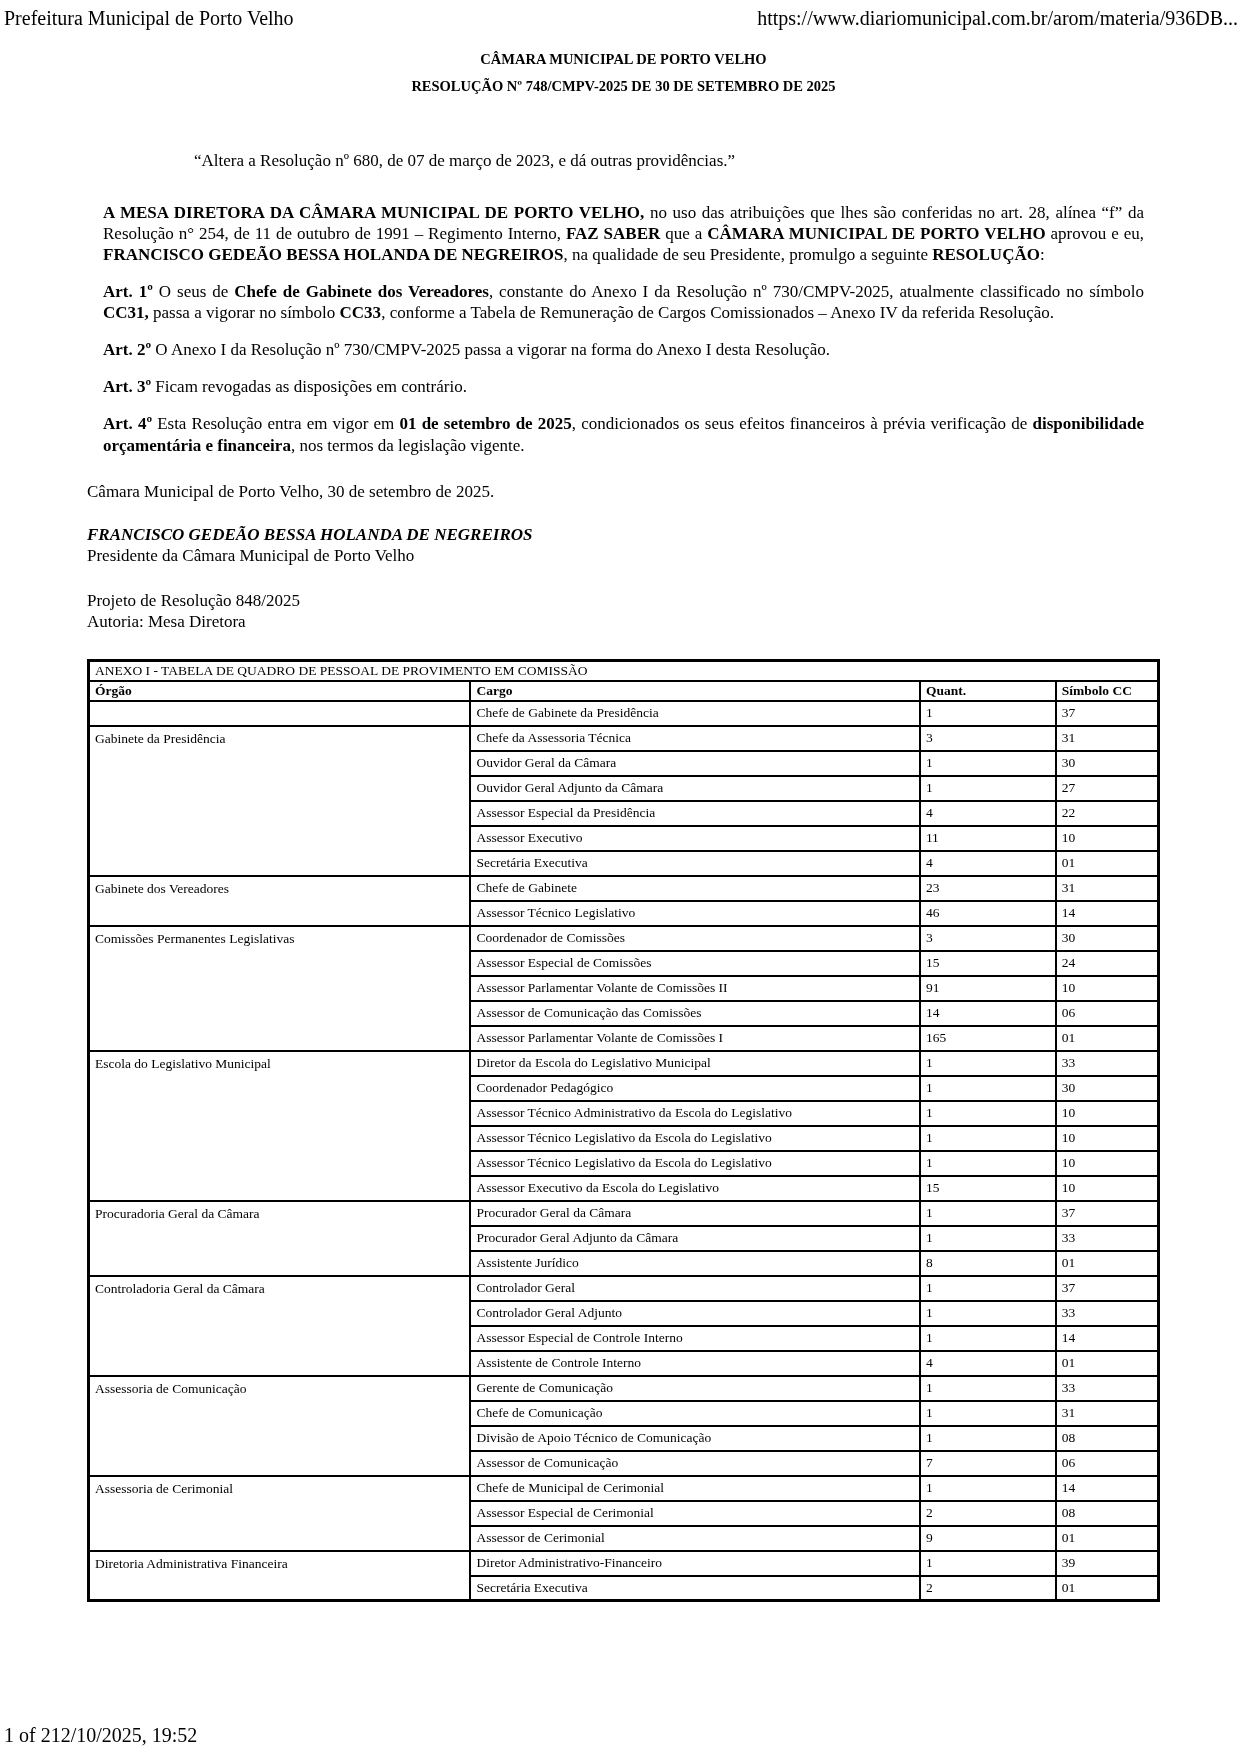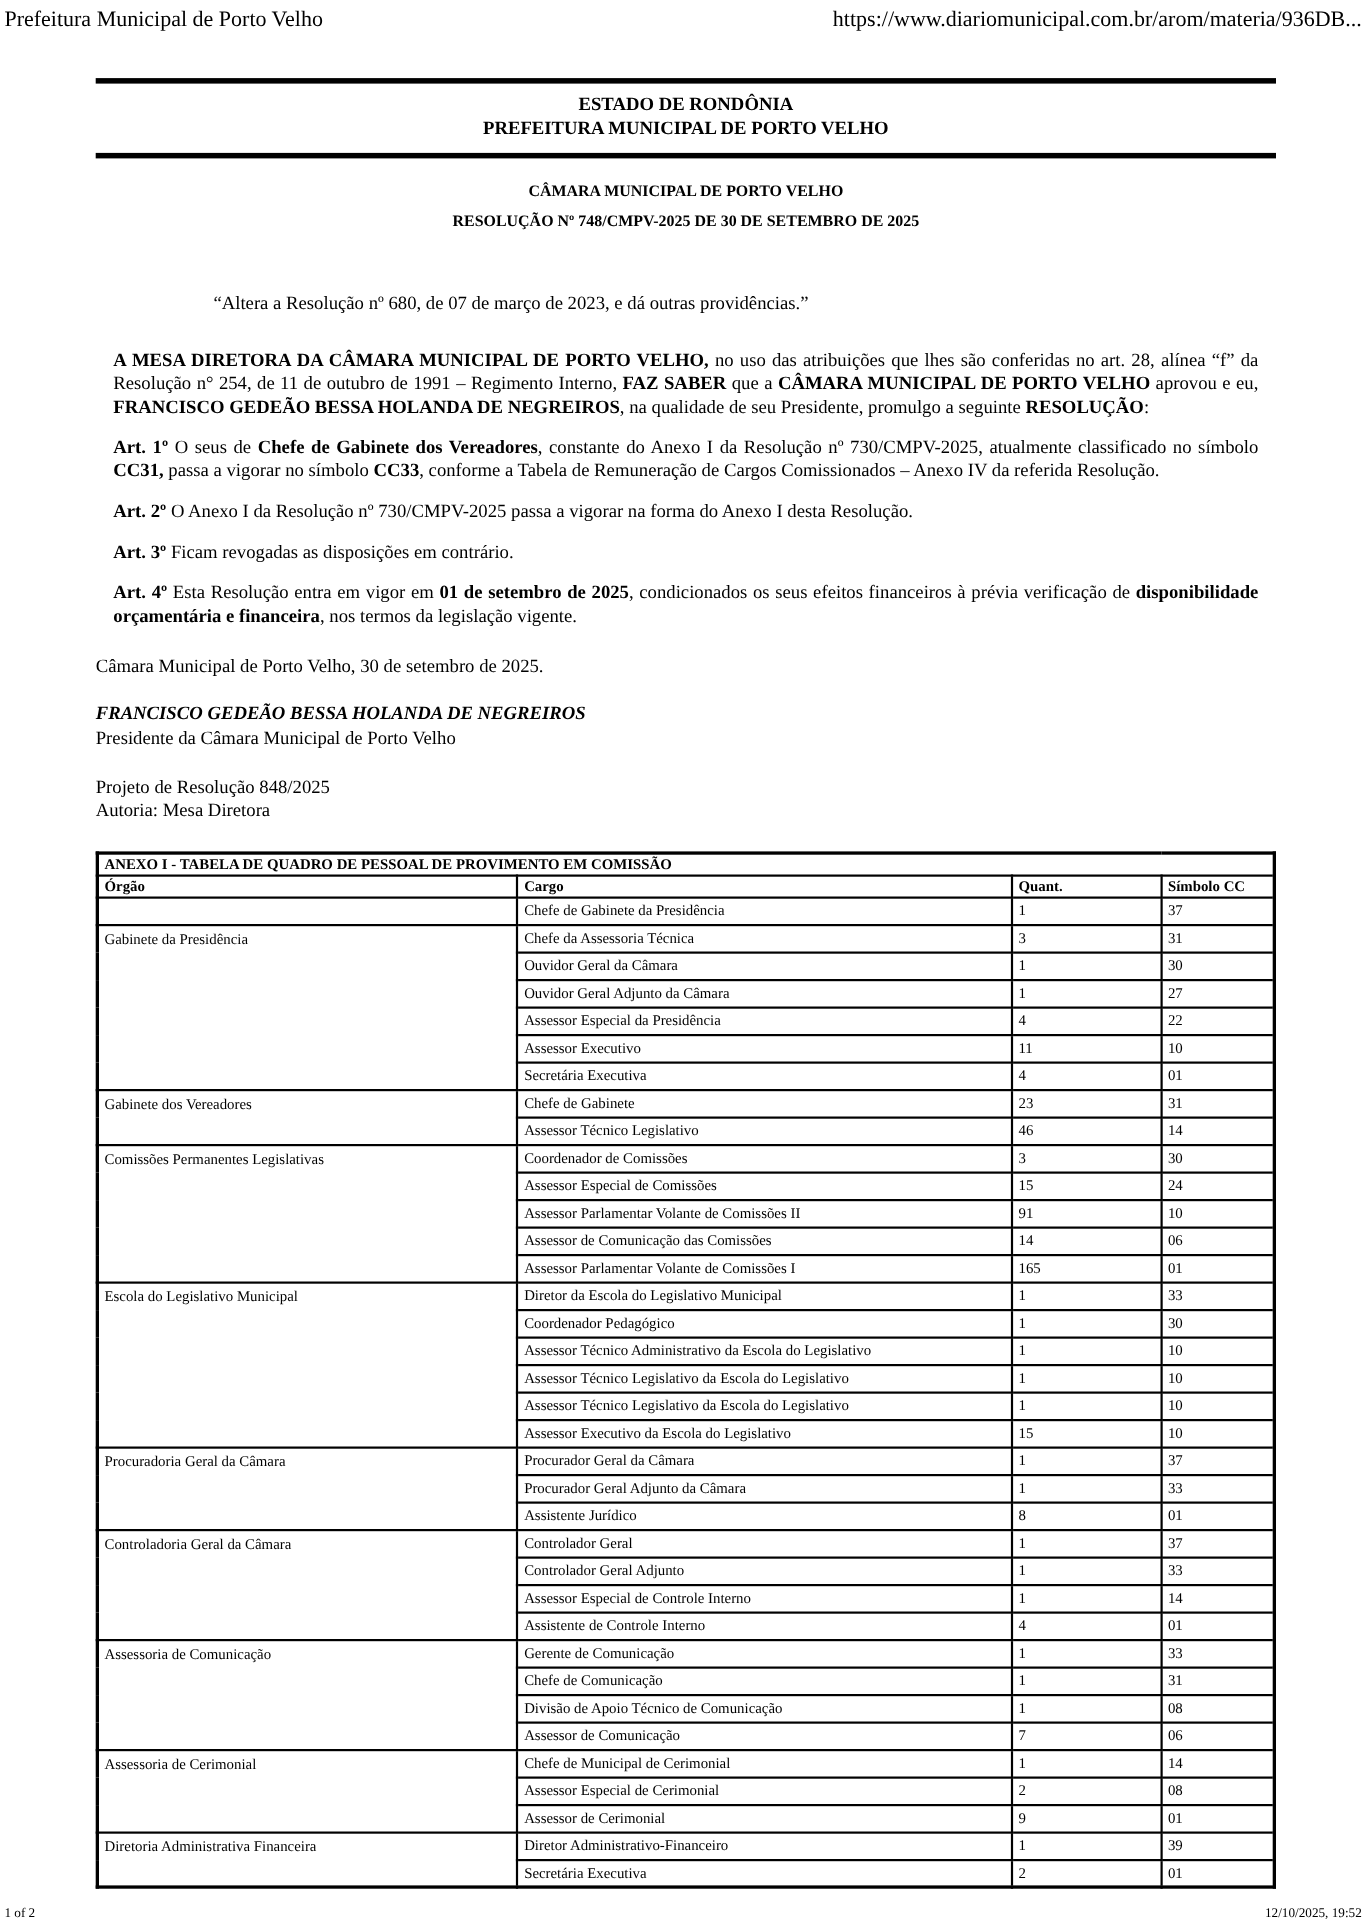--- a/index.html
+++ b/index.html
@@ -41,42 +41,38 @@
   .annex { margin-top: 27px; }
   table.annex-table {
     width: 100%; border-collapse: collapse; table-layout: fixed;
     font-size: 13.5px; border: 3px solid #000;
   }
   table.annex-table td, table.annex-table th {
     border: 2px solid #000; padding: 1px 5px; height: 25px;
     text-align: left; vertical-align: middle; font-weight: normal;
     overflow: hidden; white-space: nowrap;
   }
-  table.annex-table .title-cell { font-weight: bold; height: 14px; margin-top: 33px; }
+  table.annex-table .title-cell { font-weight: normal; height: 14px; margin-top: 33px; }
   table.annex-table th { font-weight: bold; height: 20px; }
   table.annex-table td.organ { vertical-align: top; padding-top: 4px; }
   .page-footer {
-    position: absolute; left: 4px; right: 4px; bottom: 8px;
-    display: flex; justify-content: space-between; font-size: 12px;
+    position: absolute; left: 4px; right: 21px; bottom: 8px;
+    display: flex; justify-content: flex-start; font-size: 20px;
   }
 </style>
 </head>
 <body>
 
 <div class="print-header">
   <span>Prefeitura Municipal de Porto Velho</span>
   <span>https://www.diariomunicipal.com.br/arom/materia/936DB...</span>
 </div>
 
 <div class="page">
 
-  <div class="masthead">
-    <div>ESTADO DE RONDÔNIA</div>
-    <div>PREFEITURA MUNICIPAL DE PORTO VELHO</div>
-  </div>
 
   <div class="doc-subtitle">
     <div>CÂMARA MUNICIPAL DE PORTO VELHO</div>
     <div>RESOLUÇÃO Nº 748/CMPV-2025 DE 30 DE SETEMBRO DE 2025</div>
   </div>
 
   <div class="epigraph">“Altera a Resolução nº 680, de 07 de março de 2023, e dá outras providências.”</div>
 
   <div class="body-block">
     <p><b>A MESA DIRETORA DA CÂMARA MUNICIPAL DE PORTO VELHO,</b><span> no uso das atribuições que lhes são conferidas no art. 28, alínea “f” da Resolução n° 254, de 11 de outubro de 1991 – Regimento Interno, </span><b>FAZ SABER</b><span> que a </span><b>CÂMARA MUNICIPAL DE PORTO VELHO</b><span> aprovou e eu, </span><b>FRANCISCO GEDEÃO BESSA HOLANDA DE NEGREIROS</b><span>, na qualidade de seu Presidente, promulgo a seguinte </span><b>RESOLUÇÃO</b><span>:</span></p>

